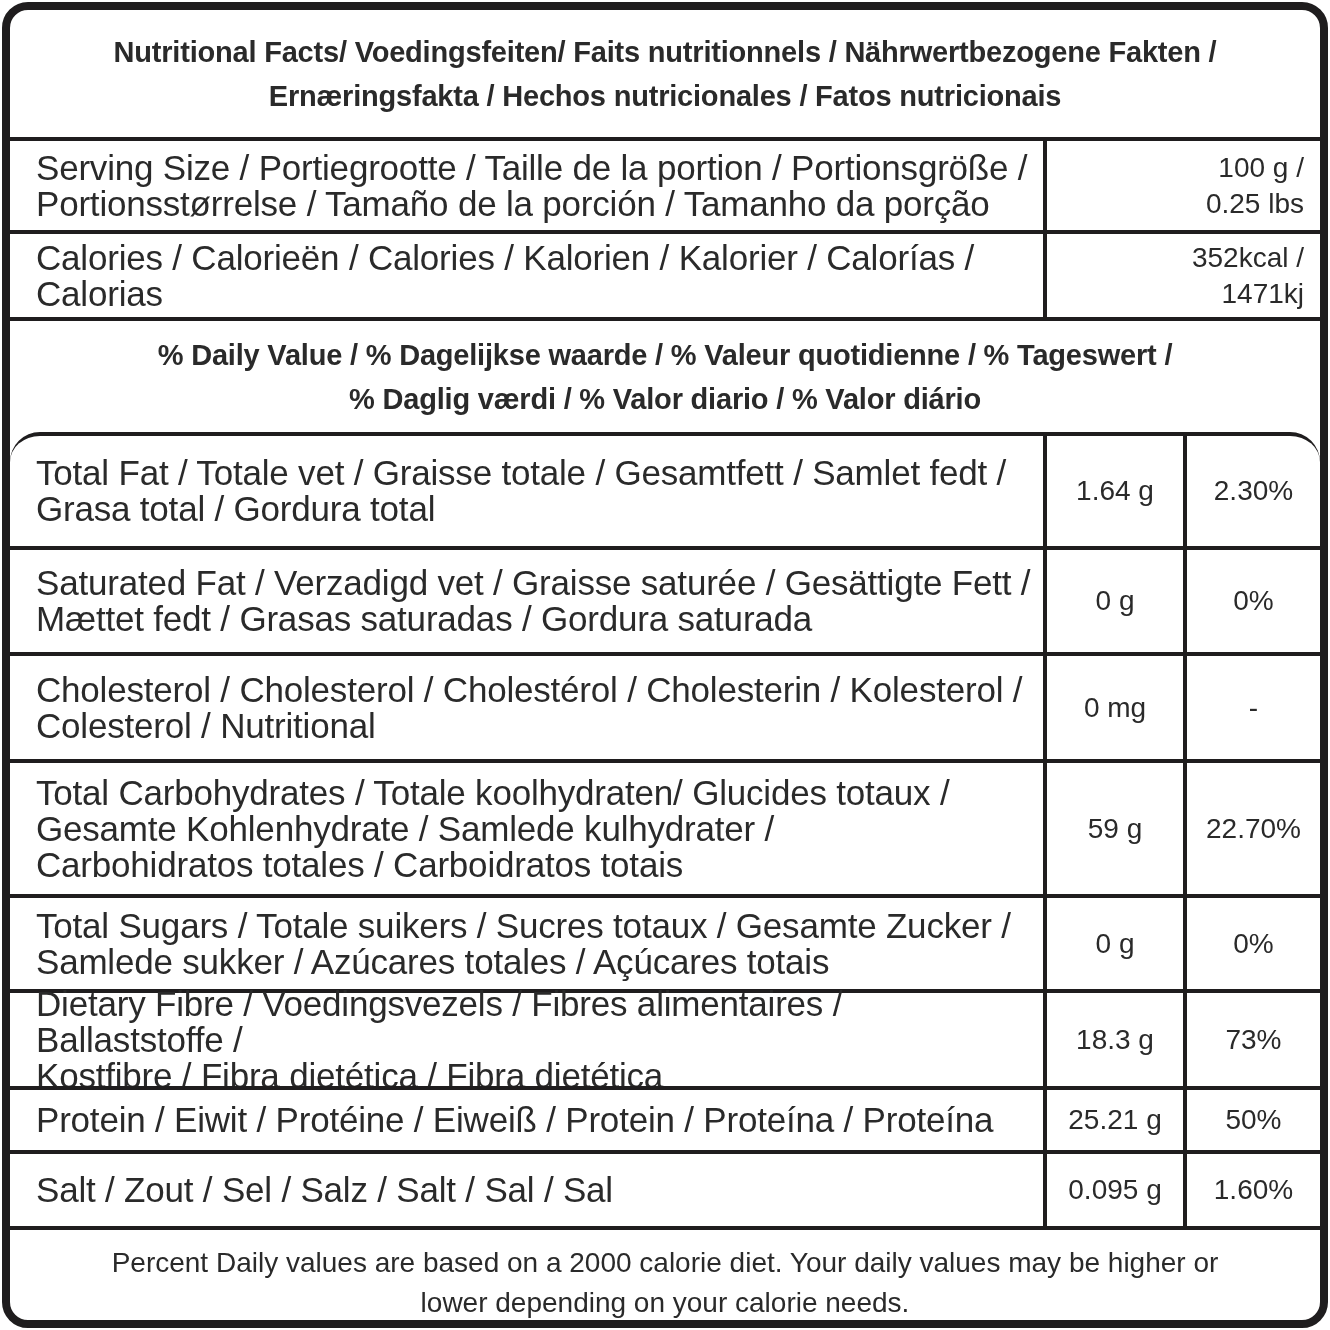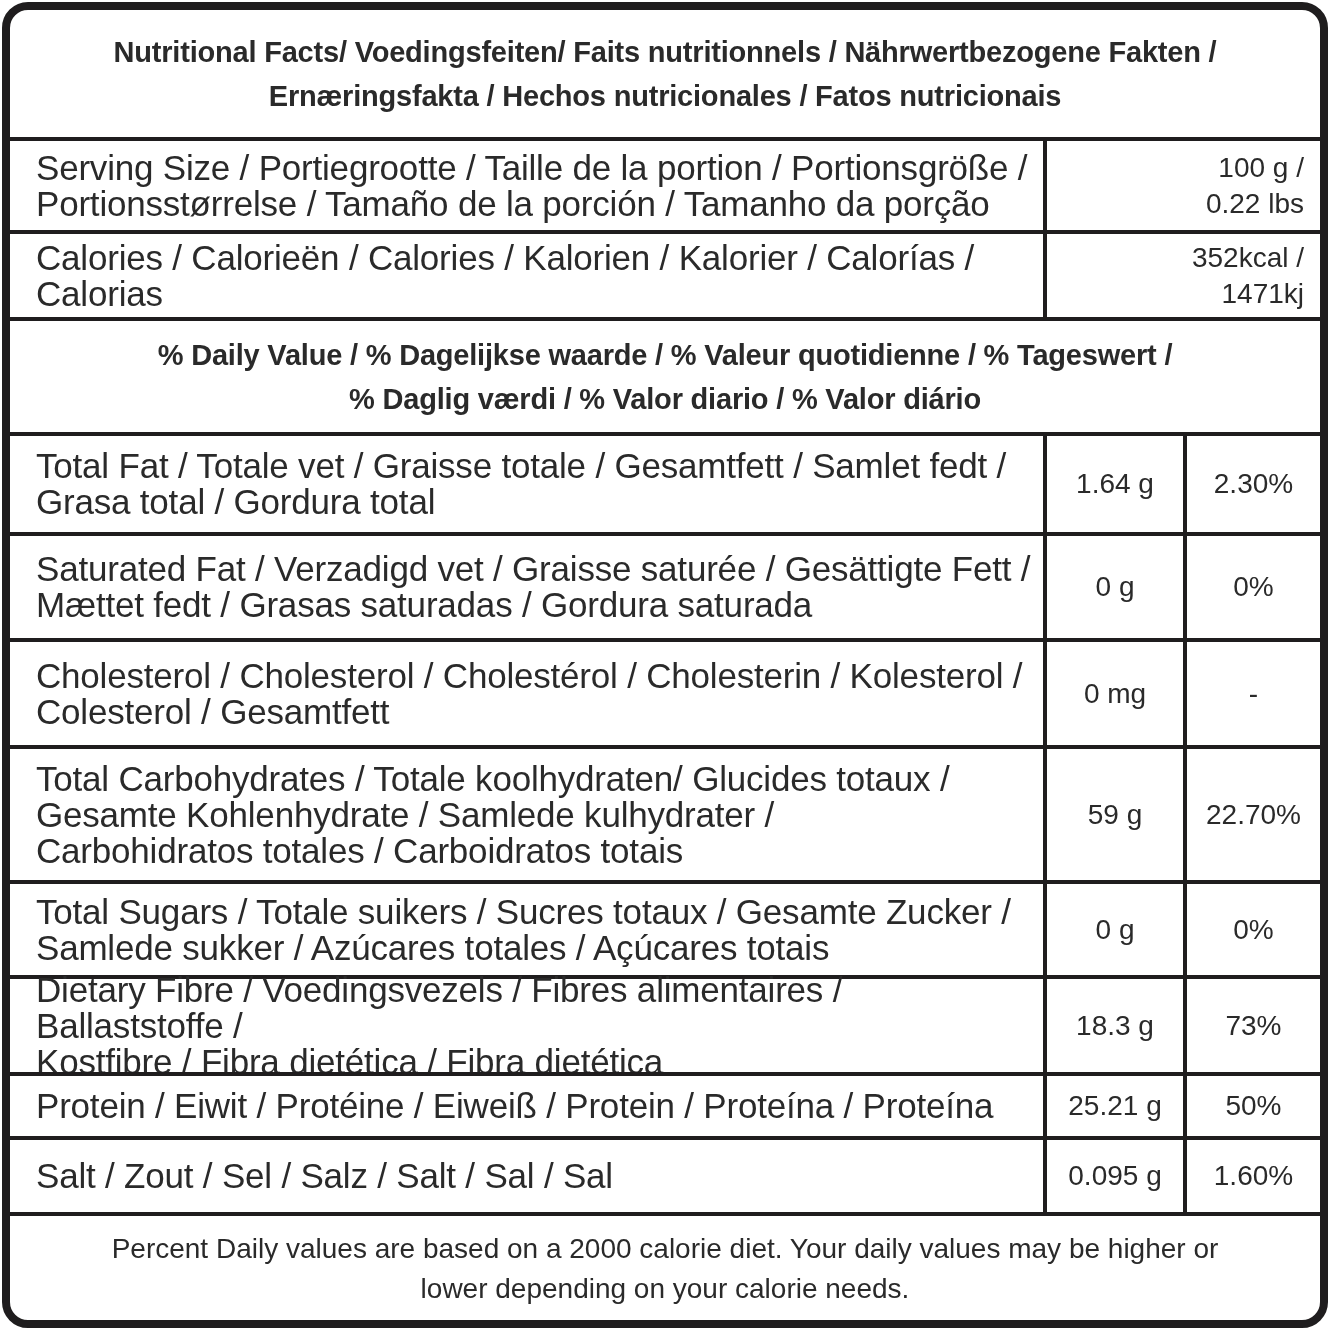--- a/index.html
+++ b/index.html
@@ -33,21 +33,21 @@
     flex: none;
     border-top: 4px solid #1f1d1e;
   }
   .row.first { border-top: none; }
 
   
   .h-header   { height: 127px; }
   .h-serving  { height: 93px; }
   .h-calories { height: 87px; }
   .h-dvheader { height: 115px; }
-  .h-fat      { height: 100px; }
+  .h-fat      { height: 114px; border-radius: 30px; }
   .h-satfat   { height: 106px; }
   .h-chol     { height: 107px; }
   .h-carbs    { height: 135px; }
   .h-sugars   { height: 95px; }
   .h-fibre    { height: 97px; }
   .h-protein  { height: 64px; }
   .h-salt     { height: 76px; }
   .h-footer   { height: 110px; align-items: center; }
 
   .cell {
@@ -128,21 +128,21 @@
     <div class="row h-serving">
       <div class="cell label-cell t-label">
         <div>
           <span class="line">Serving Size / Portiegrootte / Taille de la portion / Portionsgröße /</span>
           <span class="line">Portionsstørrelse / Tamaño de la porción / Tamanho da porção</span>
         </div>
       </div>
       <div class="cell valuespan-cell t-value">
         <div>
           <span class="line">100 g /</span>
-          <span class="line">0.22 lbs</span>
+          <span class="line">0.25 lbs</span>
         </div>
       </div>
     </div>
 
     <div class="row h-calories">
       <div class="cell label-cell t-label">
         <div>
           <span class="line">Calories / Calorieën / Calories / Kalorien / Kalorier / Calorías / Calorias</span>
         </div>
       </div>
@@ -182,21 +182,21 @@
         </div>
       </div>
       <div class="cell amount-cell t-value">0 g</div>
       <div class="cell dv-cell t-value">0%</div>
     </div>
 
     <div class="row h-chol">
       <div class="cell label-cell t-label">
         <div>
           <span class="line">Cholesterol / Cholesterol / Cholestérol / Cholesterin / Kolesterol /</span>
-          <span class="line">Colesterol / Gesamtfett</span>
+          <span class="line">Colesterol / Nutritional</span>
         </div>
       </div>
       <div class="cell amount-cell t-value">0 mg</div>
       <div class="cell dv-cell t-value">-</div>
     </div>
 
     <div class="row h-carbs">
       <div class="cell label-cell t-label">
         <div>
           <span class="line">Total Carbohydrates / Totale koolhydraten/ Glucides totaux /</span>

